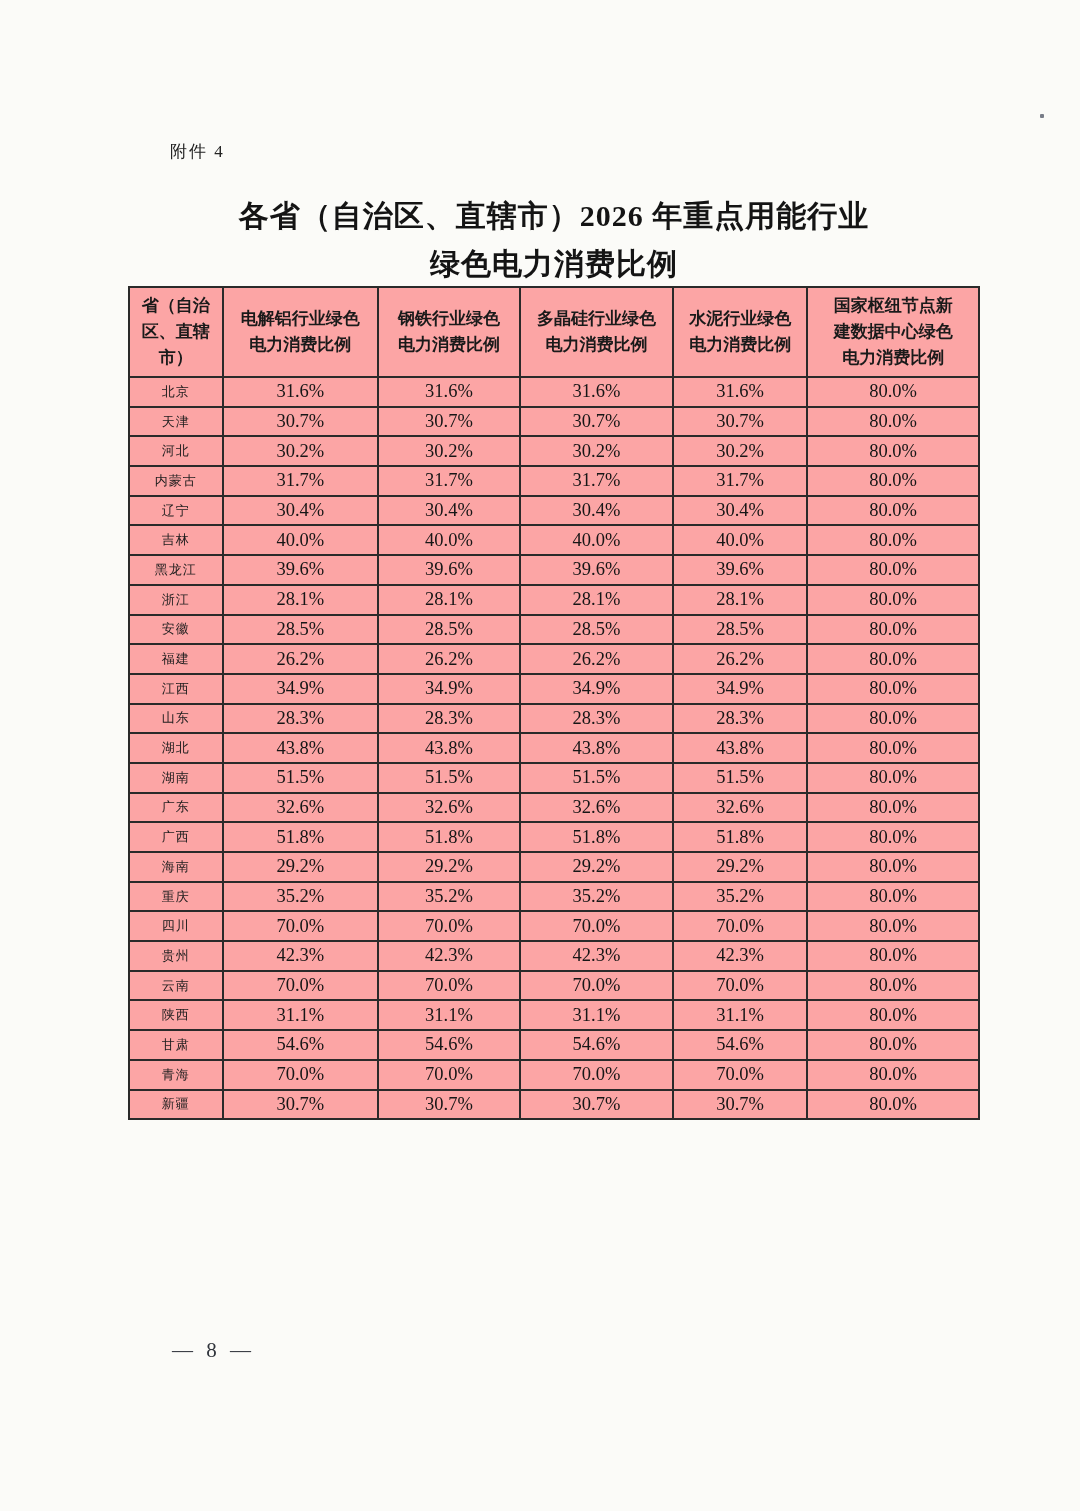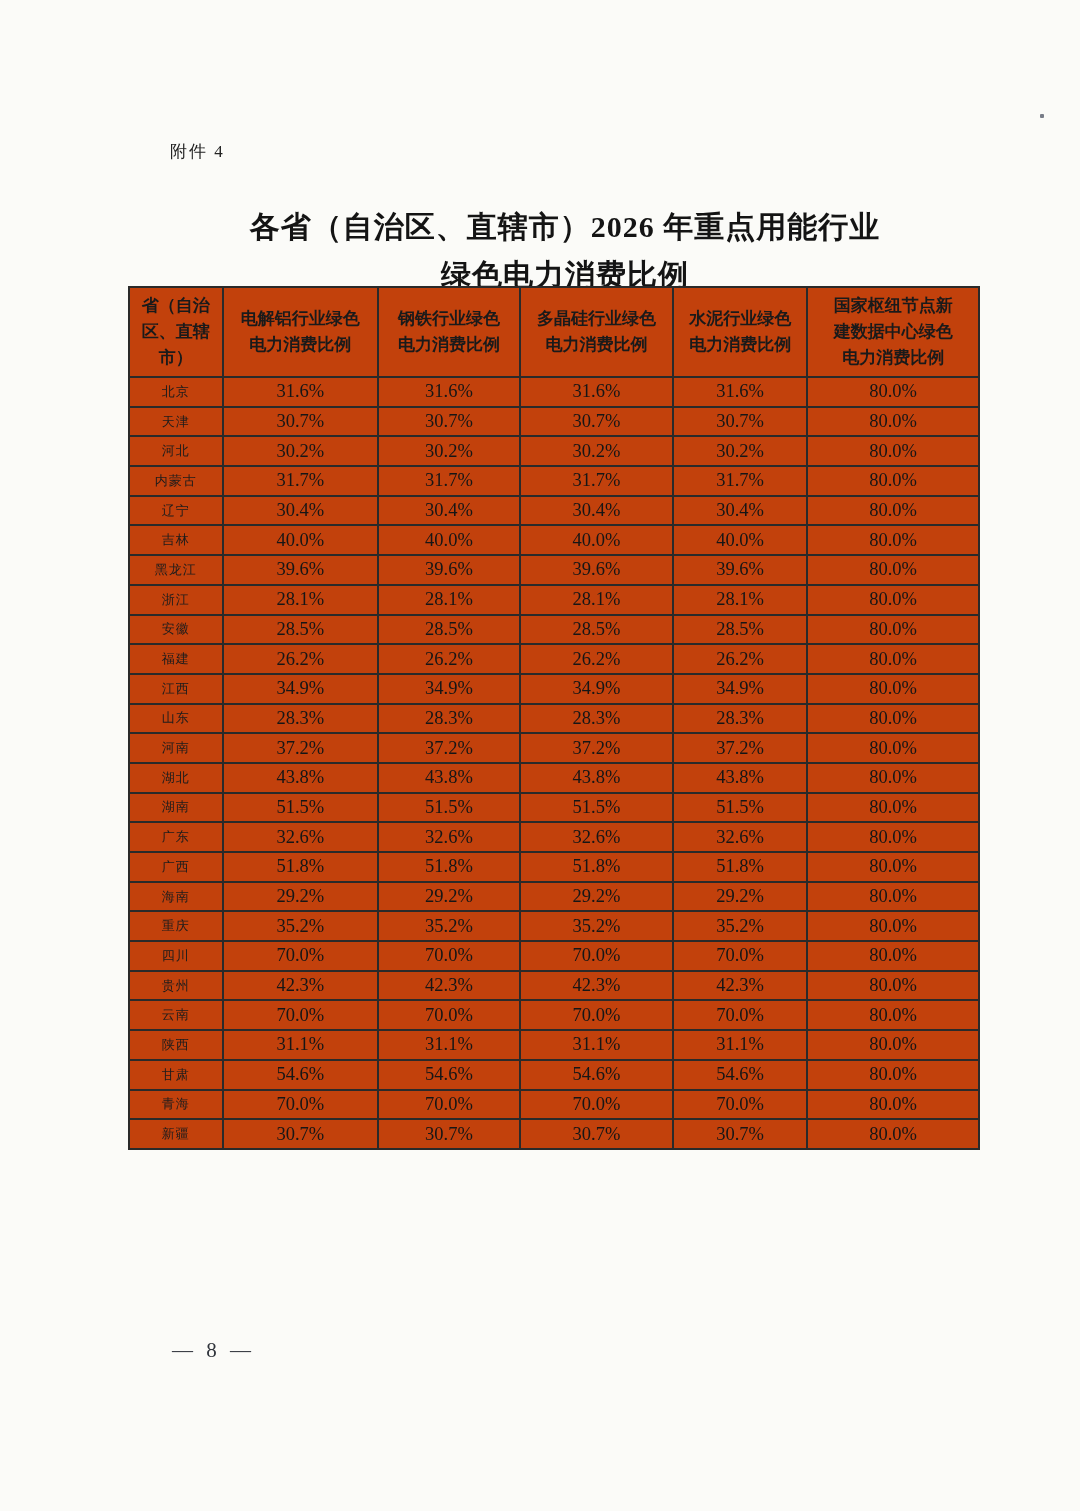--- a/index.html
+++ b/index.html
@@ -27,30 +27,30 @@
     position: absolute;
     left: 128px;
     top: 192px;
     width: 852px;
     text-align: center;
     font-size: 30px;
     font-weight: 700;
     line-height: 48px;
     letter-spacing: 1px;
     color: #141414;
-    margin: 11px;
+    margin: 0;
   }
   table.data-table {
     position: absolute;
     left: 128px;
     top: 286px;
     width: 852px;
     border-collapse: collapse;
     table-layout: fixed;
-    background: #c2410c;
+    background: #fca5a5;
     padding-left: 28px;
   }
   table.data-table th,
   table.data-table td {
     border: 2px solid #2a2a2a;
     padding: 0;
     text-align: center;
     vertical-align: middle;
   }
   table.data-table thead th {
@@ -220,28 +220,20 @@
       </tr>
       <tr>
         <td class="province-cell">山东</td>
         <td class="value-cell">28.3%</td>
         <td class="value-cell">28.3%</td>
         <td class="value-cell">28.3%</td>
         <td class="value-cell">28.3%</td>
         <td class="value-cell">80.0%</td>
       </tr>
       <tr>
-        <td class="province-cell">河南</td>
-        <td class="value-cell">37.2%</td>
-        <td class="value-cell">37.2%</td>
-        <td class="value-cell">37.2%</td>
-        <td class="value-cell">37.2%</td>
-        <td class="value-cell">80.0%</td>
-      </tr>
-      <tr>
         <td class="province-cell">湖北</td>
         <td class="value-cell">43.8%</td>
         <td class="value-cell">43.8%</td>
         <td class="value-cell">43.8%</td>
         <td class="value-cell">43.8%</td>
         <td class="value-cell">80.0%</td>
       </tr>
       <tr>
         <td class="province-cell">湖南</td>
         <td class="value-cell">51.5%</td>

